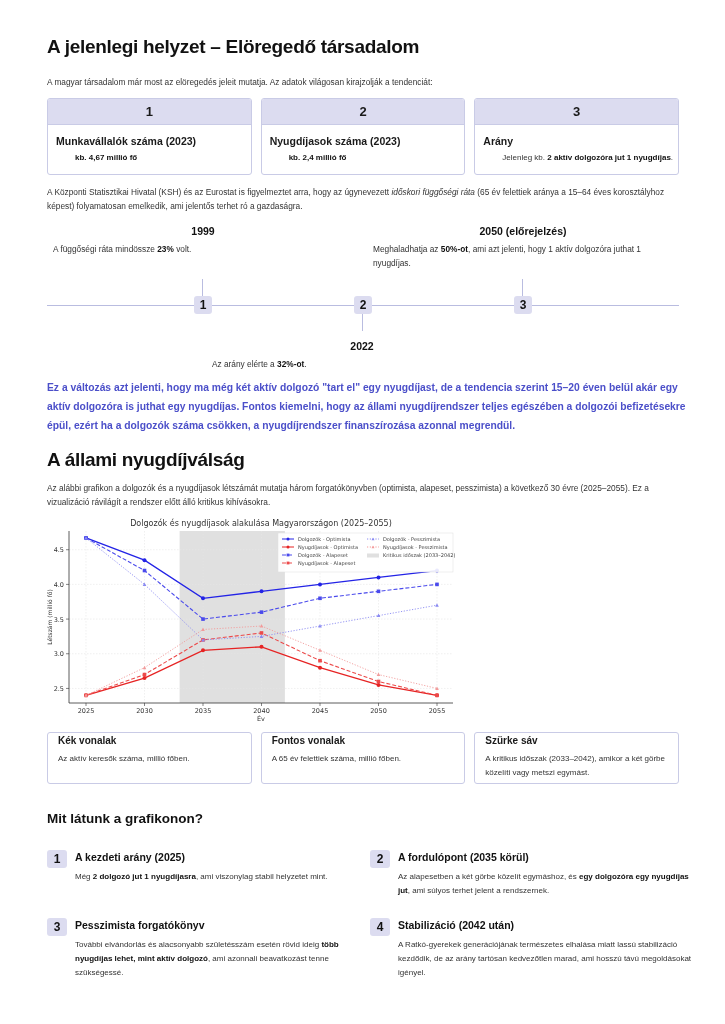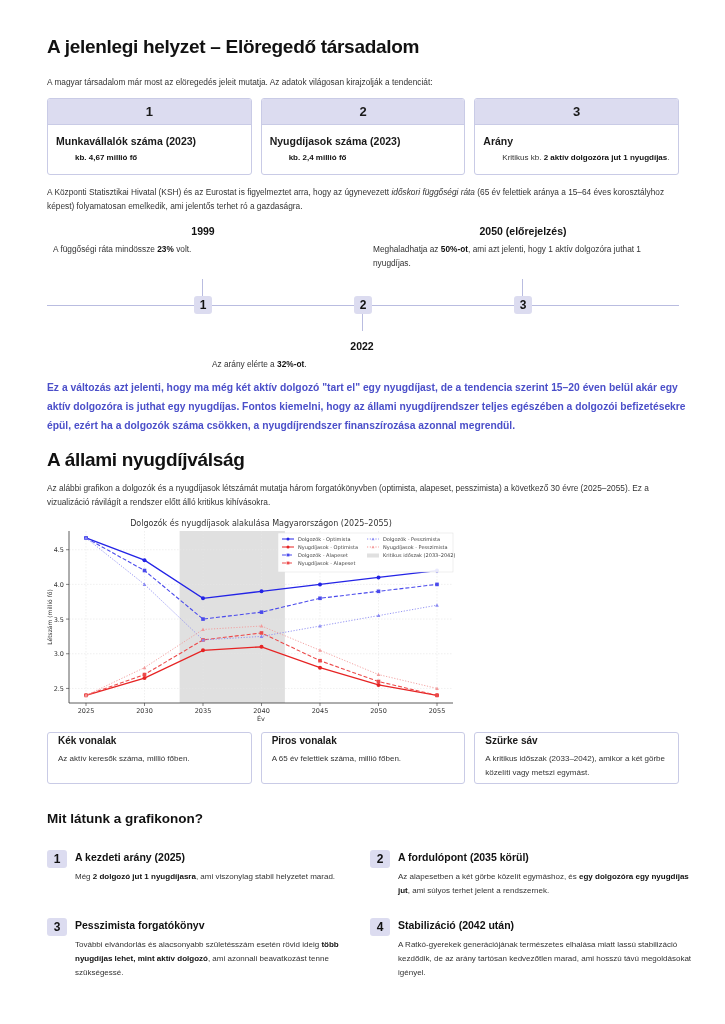--- a/index.html
+++ b/index.html
@@ -57,21 +57,21 @@
     <div class="val"><b>kb. 4,67 millió fő</b></div>
   </div>
   <div class="card">
     <div class="hdr">2</div>
     <div class="ttl">Nyugdíjasok száma (2023)</div>
     <div class="val"><b>kb. 2,4 millió fő</b></div>
   </div>
   <div class="card">
     <div class="hdr">3</div>
     <div class="ttl">Arány</div>
-    <div class="val"><span>Kritikus kb. </span><b>2 aktív dolgozóra jut 1 nyugdíjas</b><span>.</span></div>
+    <div class="val"><span>Jelenleg kb. </span><b>2 aktív dolgozóra jut 1 nyugdíjas</b><span>.</span></div>
   </div>
 </div>
 
 <p class="small" style="top:186px; width:640px;"><span>A Központi Statisztikai Hivatal (KSH) és az Eurostat is figyelmeztet arra, hogy az úgynevezett </span><i>időskori függőségi ráta</i><span> (65 év felettiek aránya a 15–64 éves korosztályhoz képest) folyamatosan emelkedik, ami jelentős terhet ró a gazdaságra.</span></p>
 
 <div>
   <div class="tl-line"></div>
 
   <div class="tl-title" style="left:103px; width:200px; top:225px;">1999</div>
   <div class="tl-desc" style="left:53px; width:300px; top:243px;"><span>A függőségi ráta mindössze </span><b>23%</b><span> volt.</span></div>
@@ -211,35 +211,35 @@
       </g>
     </svg>
 </div>
 
 <div class="lcards">
   <div class="lcard">
     <div class="t">Kék vonalak</div>
     <div class="d">Az aktív keresők száma, millió főben.</div>
   </div>
   <div class="lcard">
-    <div class="t">Piros vonalak</div>
+    <div class="t">Fontos vonalak</div>
     <div class="d">A 65 év felettiek száma, millió főben.</div>
   </div>
   <div class="lcard">
     <div class="t">Szürke sáv</div>
     <div class="d">A kritikus időszak (2033–2042), amikor a két görbe közelíti vagy metszi egymást.</div>
   </div>
 </div>
 
 <h2 class="sub">Mit látunk a grafikonon?</h2>
 
 <div class="point" style="left:47px; top:850px;">
   <div class="num">1</div>
   <div class="pt">A kezdeti arány (2025)</div>
-  <div class="pd"><span>Még </span><b>2 dolgozó jut 1 nyugdíjasra</b><span>, ami viszonylag stabil helyzetet marad.</span></div>
+  <div class="pd"><span>Még </span><b>2 dolgozó jut 1 nyugdíjasra</b><span>, ami viszonylag stabil helyzetet mint.</span></div>
 </div>
 <div class="point" style="left:370px; top:850px;">
   <div class="num">2</div>
   <div class="pt">A fordulópont (2035 körül)</div>
   <div class="pd"><span>Az alapesetben a két görbe közelít egymáshoz, és </span><b>egy dolgozóra egy nyugdíjas jut</b><span>, ami súlyos terhet jelent a rendszernek.</span></div>
 </div>
 <div class="point" style="left:47px; top:918px;">
   <div class="num">3</div>
   <div class="pt">Pesszimista forgatókönyv</div>
   <div class="pd"><span>További elvándorlás és alacsonyabb születésszám esetén rövid ideig </span><b>több nyugdíjas lehet, mint aktív dolgozó</b><span>, ami azonnali beavatkozást tenne szükségessé.</span></div>

